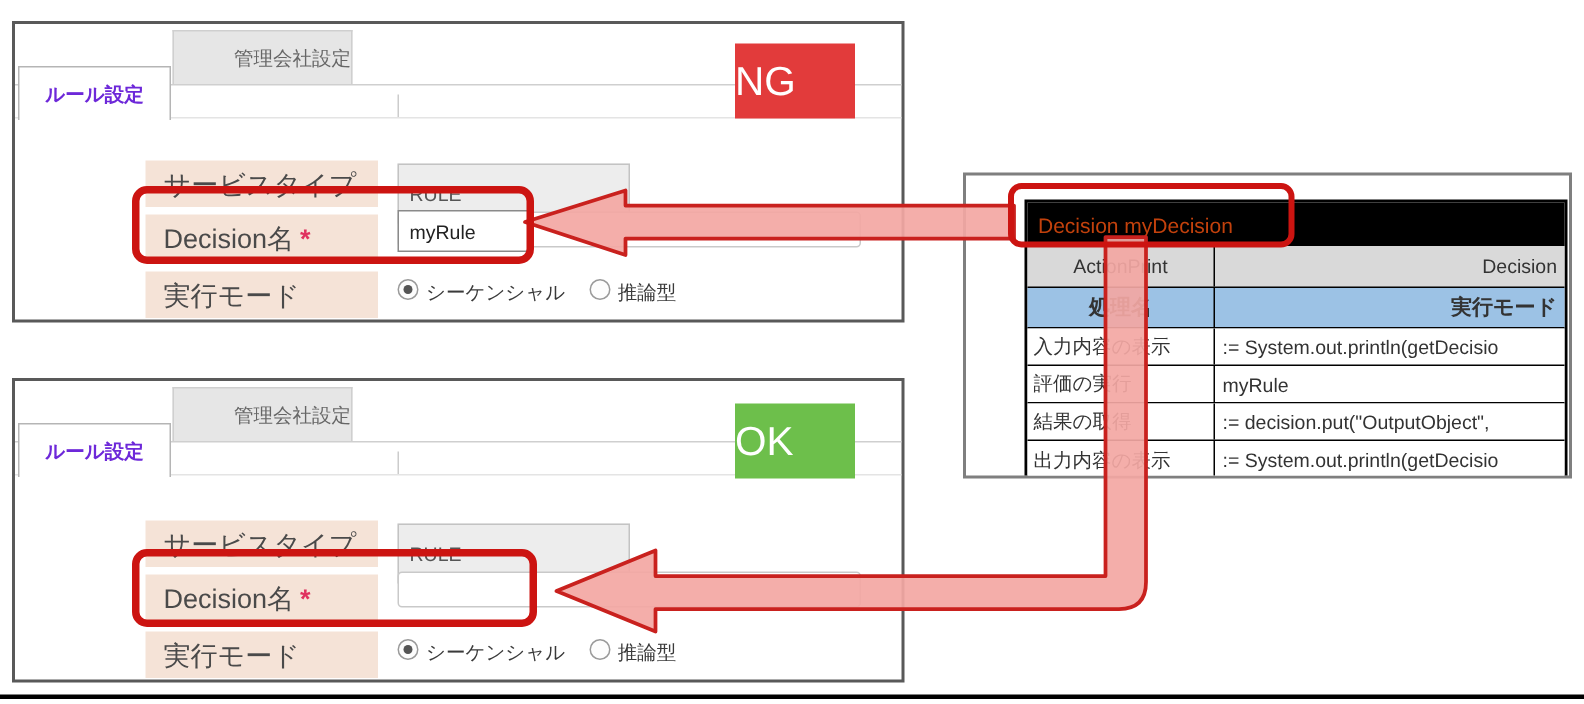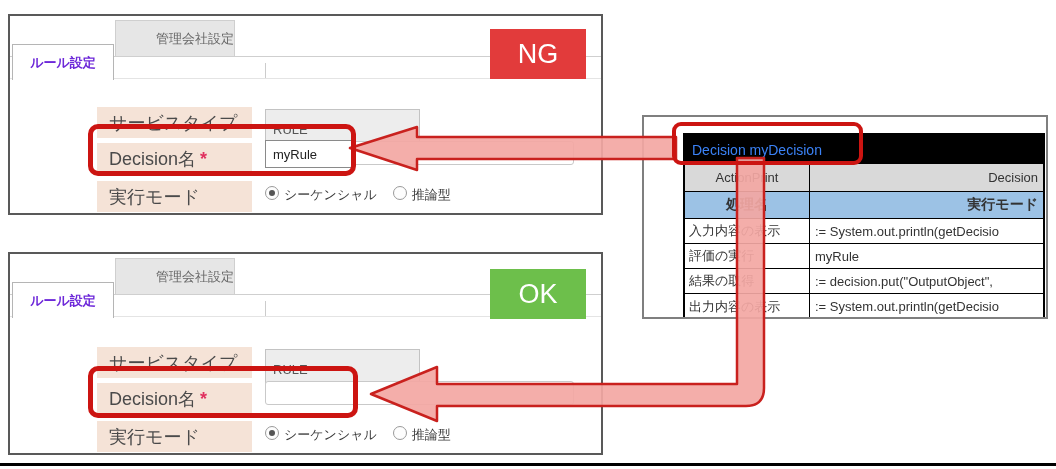--- a/index.html
+++ b/index.html
@@ -11,21 +11,21 @@
   #panel-ng{top:14px;height:201px;}
   #panel-ok{top:252px;height:203px;}
 
   .tab{position:absolute;top:4px;height:36px;line-height:36px;text-align:center;font-size:13px;box-sizing:border-box;cursor:pointer;}
   .tab.active{left:2px;width:102px;background:#fff;border:1px solid #b5b5b5;border-bottom:none;font-weight:bold;color:#6d28d9;z-index:2;margin-top:24px;}
   .tab.inactive{left:105px;width:120px;background:#e6e6e6;border:1px solid #cfcfcf;border-bottom:none;color:#666;text-align:right;}
   .tabline{position:absolute;left:0;top:40px;width:100%;height:1px;background:#cfcfcf;}
   .subline{position:absolute;left:0;top:62px;width:100%;height:1px;background:#e4e4e4;}
   .partial-line{position:absolute;left:255px;top:47px;width:1px;height:15px;background:#cccccc;}
 
-  .badge{position:absolute;left:480px;width:96px;height:50px;line-height:50px;text-align:center;
+  .badge{position:absolute;left:480px;width:80px;height:50px;line-height:50px;text-align:left;
          color:#fff;font-size:27px;z-index:10;}
   .badge.ng{top:13px;background:#e23b3b;}
   .badge.ok{top:15px;background:#6dbf4b;}
 
   .lblcell{position:absolute;left:87px;width:155px;background:#f5e3d7;font-size:18px;color:#4a4a4a;
            padding-left:12px;box-sizing:border-box;display:flex;align-items:center;}
   .req{color:#e0315f;margin-left:4px;font-weight:bold;}
 
   .input{position:absolute;box-sizing:border-box;font-size:13px;font-family:inherit;padding:0 7px;}
   .input.gray{background:#ededed;border:1px solid #c3c3c3;color:#555;width:155px;height:40px;left:255px;}
@@ -39,21 +39,21 @@
   .radiolabel{margin-right:16px;}
 
   
   #table-box{position:absolute;left:642px;top:115px;width:406px;height:204px;border:2px solid #7f7f7f;
              background:#fff;box-sizing:border-box;overflow:hidden;}
   #rtable{position:absolute;left:39px;top:16px;width:362px;border:2px solid #000;box-sizing:border-box;font-size:13px;}
   .trow{display:flex;border-bottom:1px solid #000;box-sizing:border-box;}
   .trow:last-child{border-bottom:none;}
   .tc1{width:125px;border-right:1px solid #000;box-sizing:border-box;padding:0 4px;display:flex;align-items:center;overflow:hidden;white-space:nowrap;}
   .tc2{width:233px;box-sizing:border-box;padding:0 5px;display:flex;align-items:center;overflow:hidden;white-space:nowrap;}
-  .trow.hdr{background:#000;color:#3b82f6;height:29px;font-size:14px;border-bottom:none;}
+  .trow.hdr{background:#000;color:#c2410c;height:29px;font-size:14px;border-bottom:none;}
   .trow.hdr .hcell{padding:0 7px;display:flex;align-items:center;width:100%;}
   .trow.gray{background:#d9d9d9;height:28px;}
   .trow.blue{background:#9cc2e5;height:27px;font-weight:bold;font-size:14px;}
   .trow.w{background:#fff;height:25px;}
   .center{justify-content:center;}
   .right{justify-content:flex-end;}
 
   
   #arrows{position:absolute;left:0;top:0;z-index:50;pointer-events:none;}
   .redbox{position:absolute;border:5px solid #cc1411;border-radius:10px;box-sizing:border-box;z-index:60;pointer-events:none;}

